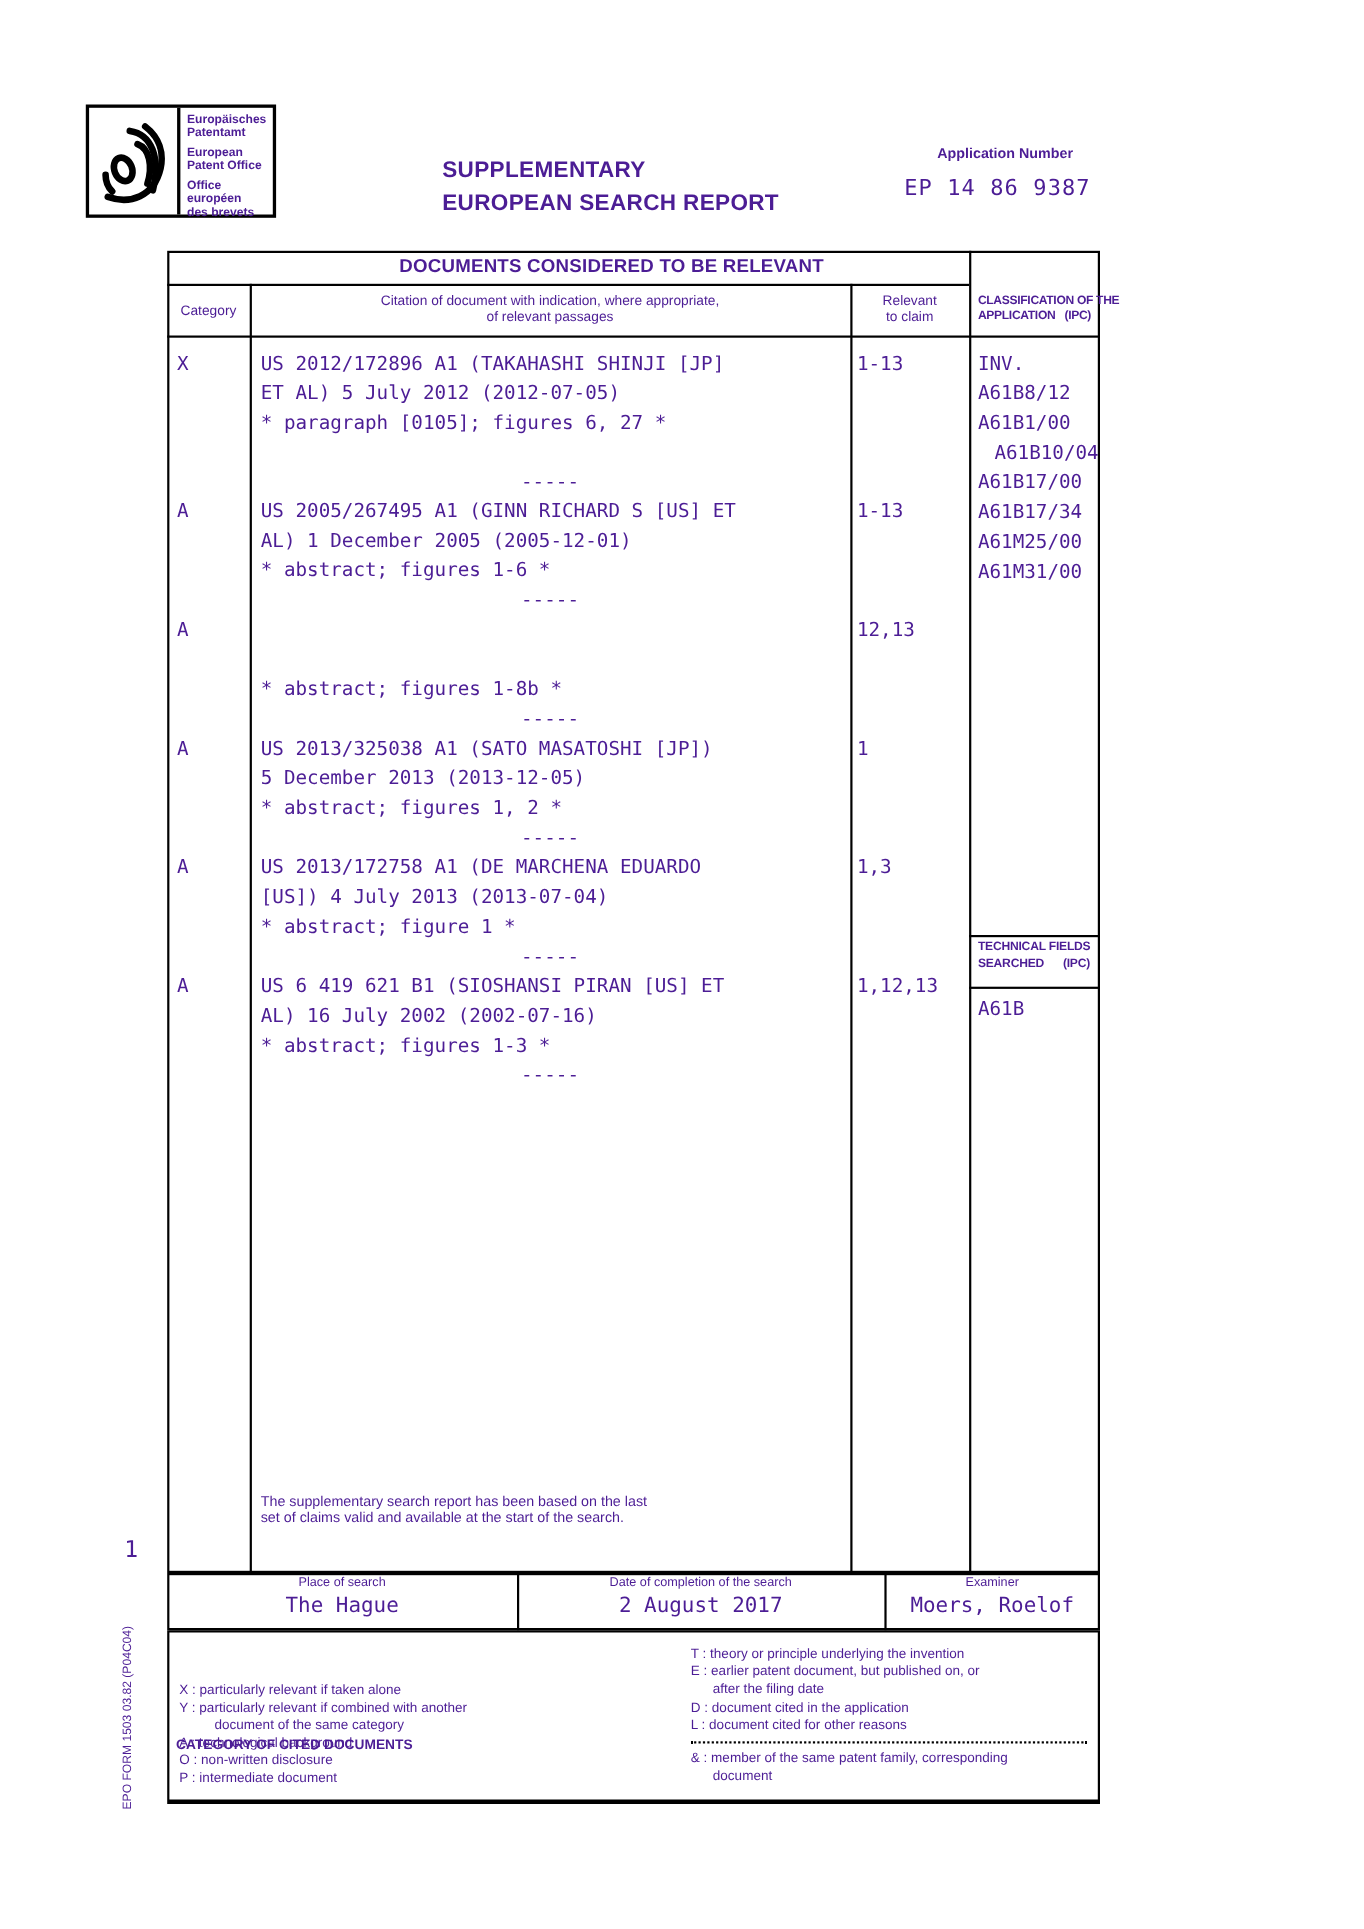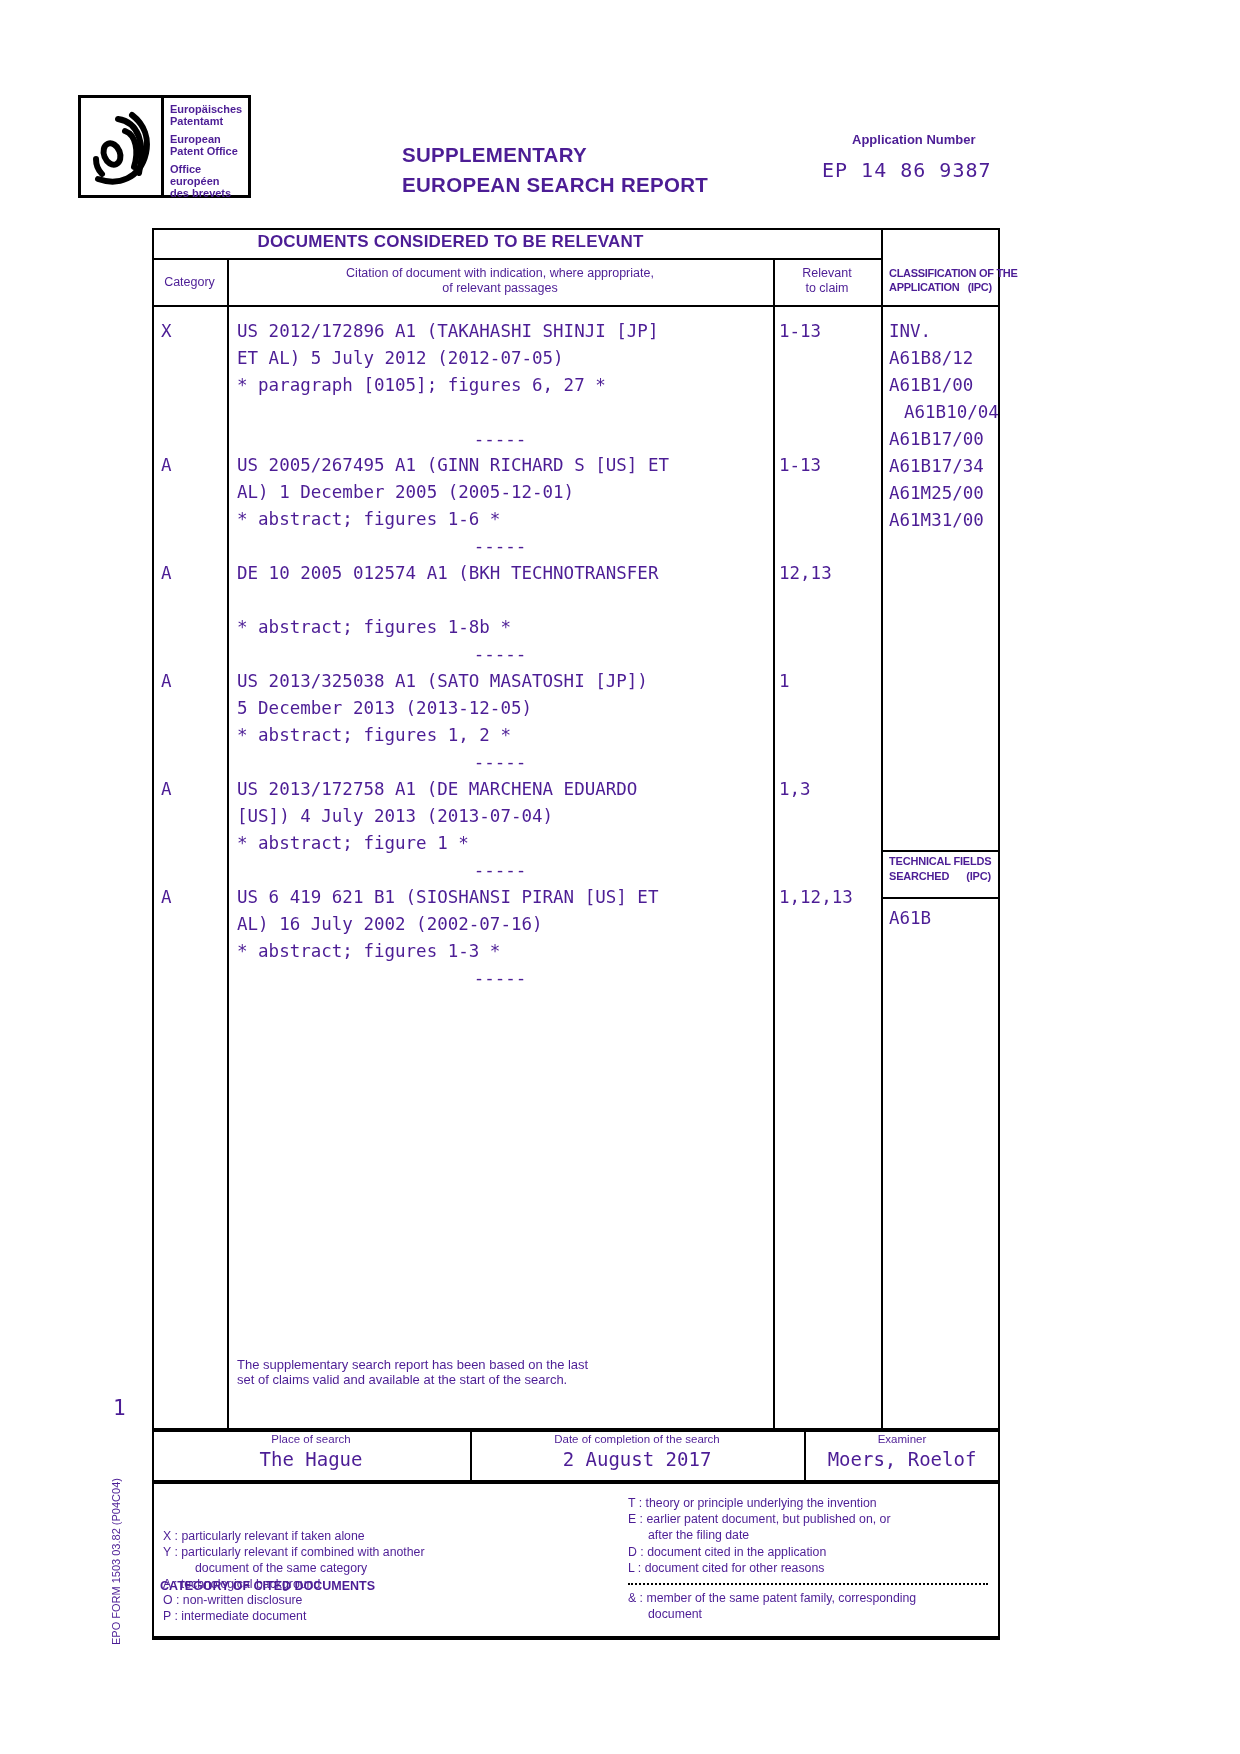--- a/index.html
+++ b/index.html
@@ -26,21 +26,21 @@
   .report-title{left:402px;top:140px;font-size:20.5px;line-height:30px;font-weight:bold;letter-spacing:.3px;}
   .app-label{left:852px;top:132px;font-size:13px;font-weight:bold;}
   .app-num{left:822px;top:158px;font-size:20px;letter-spacing:1px;}
 
   
   .frame{border:2px solid #000;box-sizing:border-box;}
   .hline{border-top:2px solid #000;height:0;}
   .vline{border-left:2px solid #000;width:0;}
 
   
-  .tbl-title{left:152px;top:232px;width:597px;font-size:17px;font-weight:bold;text-align:center;letter-spacing:.2px;}
+  .tbl-title{left:152px;top:232px;width:597px;font-size:17px;font-weight:bold;text-align:right;letter-spacing:.2px;}
   .th{font-size:12.5px;line-height:15px;}
   .th-class{font-size:11px;line-height:14px;font-weight:bold;letter-spacing:-.3px;}
 
   
   .row{position:absolute;left:152px;width:729px;height:110px;}
   .row .cat{position:absolute;left:9px;top:0;}
   .mline{font-size:17.5px;line-height:27px;}
   .row .cl{position:absolute;left:85px;}
   .row .l0{top:0;} .row .l1{top:27px;} .row .l2{top:54px;}
   .row .sep{position:absolute;left:75px;width:546px;text-align:center;top:81px;}
@@ -138,21 +138,20 @@
     <span class="cat">A</span>
     <span class="cl l0">US 2005/267495 A1 (GINN RICHARD S [US] ET</span>
     <span class="cl l1">AL) 1 December 2005 (2005-12-01)</span>
     <span class="cl l2">* abstract; figures 1-6 *</span>
     <span class="sep">-----</span>
     <span class="rel">1-13</span>
   </div>
 
   <div class="row mono mline" style="top:560px;">
     <span class="cat">A</span>
-    <span class="cl l0">DE 10 2005 012574 A1 (BKH TECHNOTRANSFER</span>
     <span class="cl l2">* abstract; figures 1-8b *</span>
     <span class="sep">-----</span>
     <span class="rel">12,13</span>
   </div>
 
   <div class="row mono mline" style="top:668px;">
     <span class="cat">A</span>
     <span class="cl l0">US 2013/325038 A1 (SATO MASATOSHI [JP])</span>
     <span class="cl l1">5 December 2013 (2013-12-05)</span>
     <span class="cl l2">* abstract; figures 1, 2 *</span>

